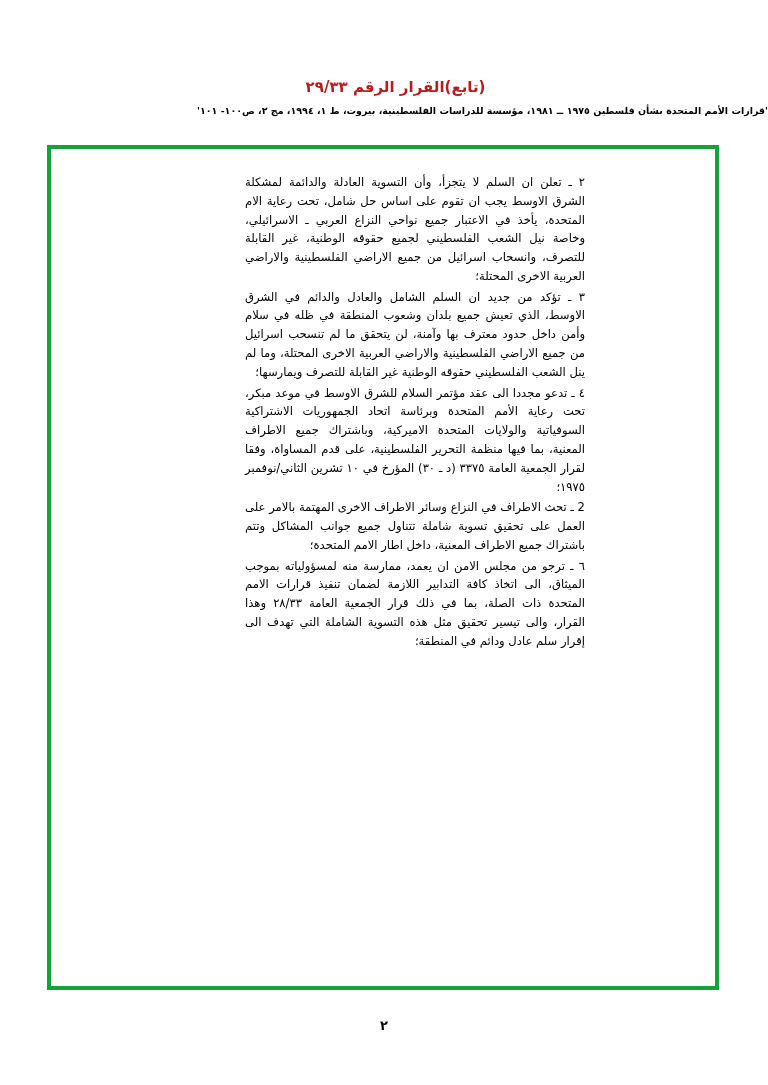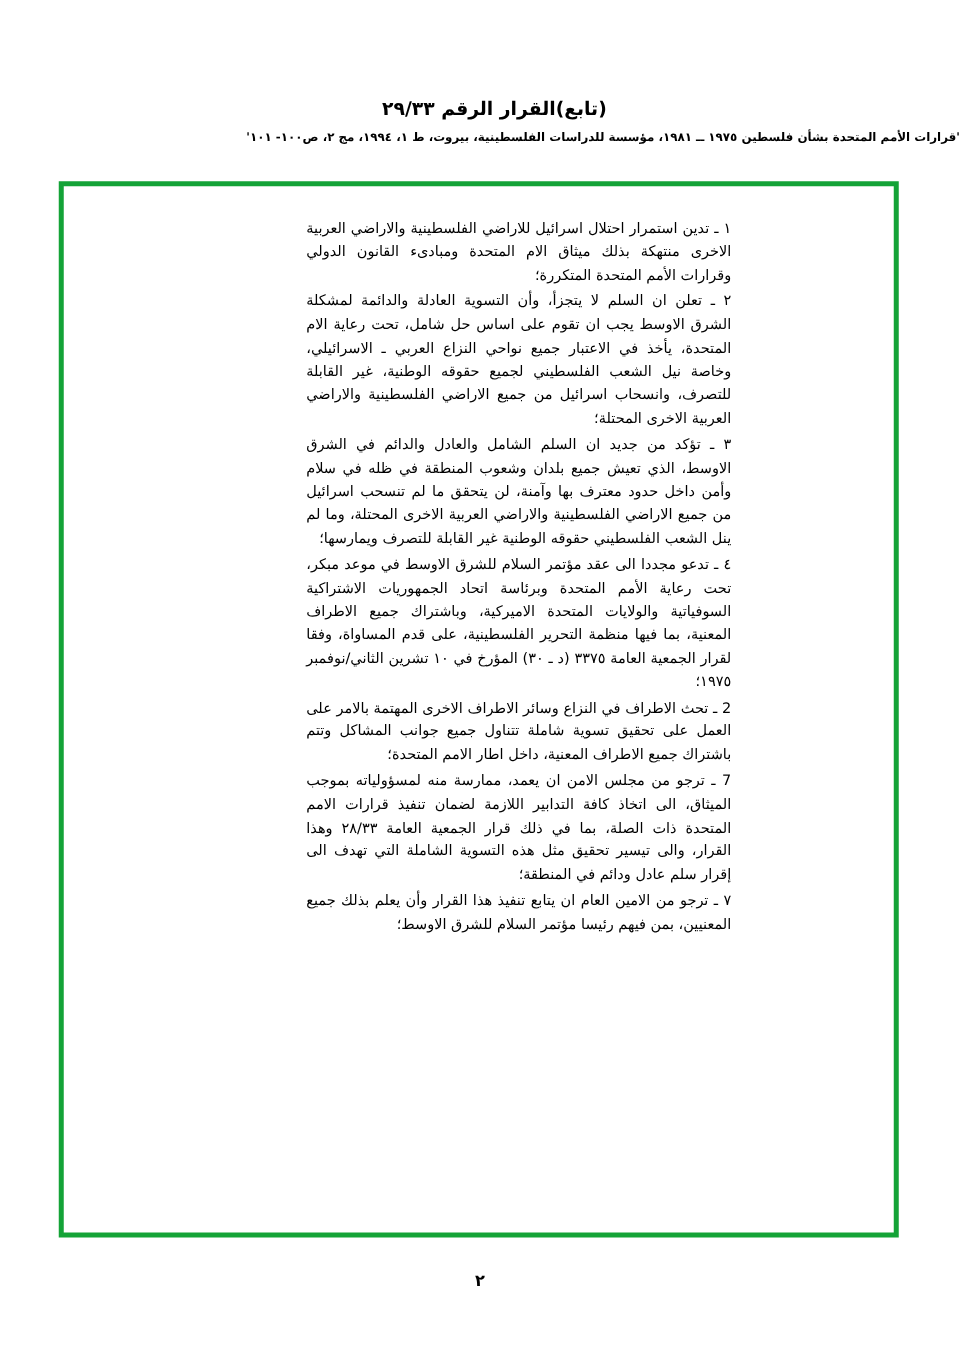--- a/index.html
+++ b/index.html
@@ -25,21 +25,21 @@
   .header {
     text-align: center;
     margin-top: 78px;
   }
   .doc-title {
     font-family: "DejaVu Sans", sans-serif;
     font-weight: bold;
     font-size: 15px;
     letter-spacing: 0.5px;
     direction: rtl;
-    color: #000000;
+    color: #b91c1c;
     padding-left: 23px;
   }
   .doc-subtitle {
     font-family: "DejaVu Sans", sans-serif;
     font-weight: bold;
     font-size: 9.5px;
     margin-top: 9px;
     direction: rtl;
     color: #000;
     text-align: right;
@@ -91,25 +91,23 @@
 <div class="page">
 
   <div class="header">
     <div class="doc-title">(تابع)القرار الرقم ٢٩/٣٣</div>
     <div class="doc-subtitle">'قرارات الأمم المتحدة بشأن فلسطين ١٩٧٥ ــ ١٩٨١، مؤسسة للدراسات الفلسطينية، بيروت، ط ١، ١٩٩٤، مج ٢، ص١٠٠- ١٠١'</div>
   </div>
 
   <div class="frame">
 
     <div class="body-text">
-      <p class="para">١ ـ تدين استمرار احتلال اسرائيل للاراضي الفلسطينية والاراضي العربية الاخرى منتهكة بذلك ميثاق الام المتحدة ومبادىء القانون الدولي وقرارات الأمم المتحدة المتكررة؛</p>
       <p class="para">٢ ـ تعلن ان السلم لا يتجزأ، وأن التسوية العادلة والدائمة لمشكلة الشرق الاوسط يجب ان تقوم على اساس حل شامل، تحت رعاية الام المتحدة، يأخذ في الاعتبار جميع نواحي النزاع العربي ـ الاسرائيلي، وخاصة نيل الشعب الفلسطيني لجميع حقوقه الوطنية، غير القابلة للتصرف، وانسحاب اسرائيل من جميع الاراضي الفلسطينية والاراضي العربية الاخرى المحتلة؛</p>
       <p class="para">٣ ـ تؤكد من جديد ان السلم الشامل والعادل والدائم في الشرق الاوسط، الذي تعيش جميع بلدان وشعوب المنطقة في ظله في سلام وأمن داخل حدود معترف بها وآمنة، لن يتحقق ما لم تنسحب اسرائيل من جميع الاراضي الفلسطينية والاراضي العربية الاخرى المحتلة، وما لم ينل الشعب الفلسطيني حقوقه الوطنية غير القابلة للتصرف ويمارسها؛</p>
       <p class="para">٤ ـ تدعو مجددا الى عقد مؤتمر السلام للشرق الاوسط في موعد مبكر، تحت رعاية الأمم المتحدة وبرئاسة اتحاد الجمهوريات الاشتراكية السوفياتية والولايات المتحدة الاميركية، وباشتراك جميع الاطراف المعنية، بما فيها منظمة التحرير الفلسطينية، على قدم المساواة، وفقا لقرار الجمعية العامة ٣٣٧٥ (د ـ ٣٠) المؤرخ في ١٠ تشرين الثاني/نوفمبر ١٩٧٥؛</p>
       <p class="para">2 ـ تحث الاطراف في النزاع وسائر الاطراف الاخرى المهتمة بالامر على العمل على تحقيق تسوية شاملة تتناول جميع جوانب المشاكل وتتم باشتراك جميع الاطراف المعنية، داخل اطار الامم المتحدة؛</p>
-      <p class="para">7 ـ ترجو من مجلس الامن ان يعمد، ممارسة منه لمسؤولياته بموجب الميثاق، الى اتخاذ كافة التدابير اللازمة لضمان تنفيذ قرارات الامم المتحدة ذات الصلة، بما في ذلك قرار الجمعية العامة ٢٨/٣٣ وهذا القرار، والى تيسير تحقيق مثل هذه التسوية الشاملة التي تهدف الى إقرار سلم عادل ودائم في المنطقة؛</p>
-      <p class="para">٧ ـ ترجو من الامين العام ان يتابع تنفيذ هذا القرار وأن يعلم بذلك جميع المعنيين، بمن فيهم رئيسا مؤتمر السلام للشرق الاوسط؛</p>
+      <p class="para">٦ ـ ترجو من مجلس الامن ان يعمد، ممارسة منه لمسؤولياته بموجب الميثاق، الى اتخاذ كافة التدابير اللازمة لضمان تنفيذ قرارات الامم المتحدة ذات الصلة، بما في ذلك قرار الجمعية العامة ٢٨/٣٣ وهذا القرار، والى تيسير تحقيق مثل هذه التسوية الشاملة التي تهدف الى إقرار سلم عادل ودائم في المنطقة؛</p>
     </div>
   </div>
 
   <div class="page-number">٢</div>
 
 </div>
 
 </body></html>

